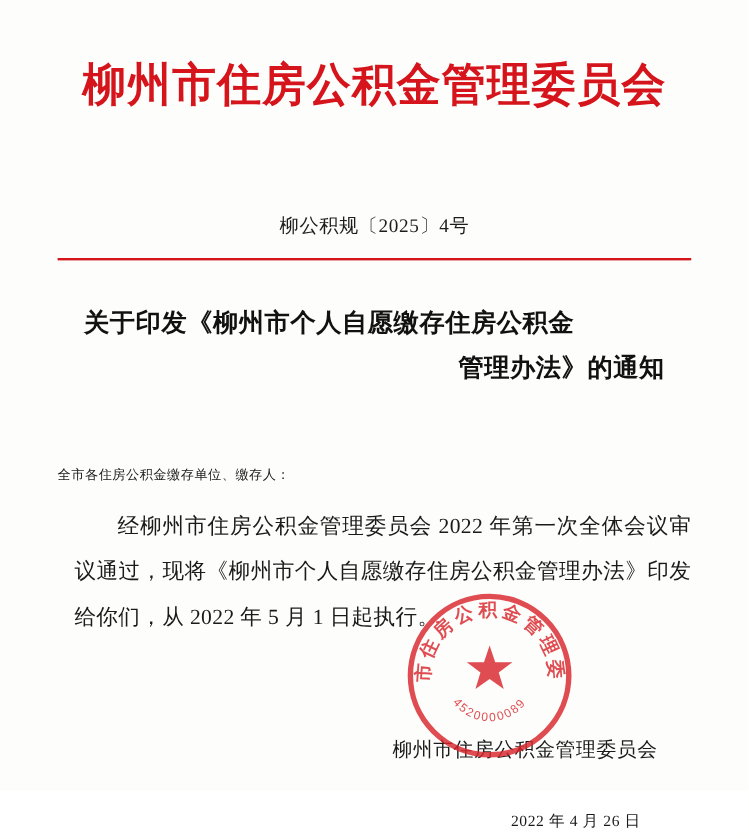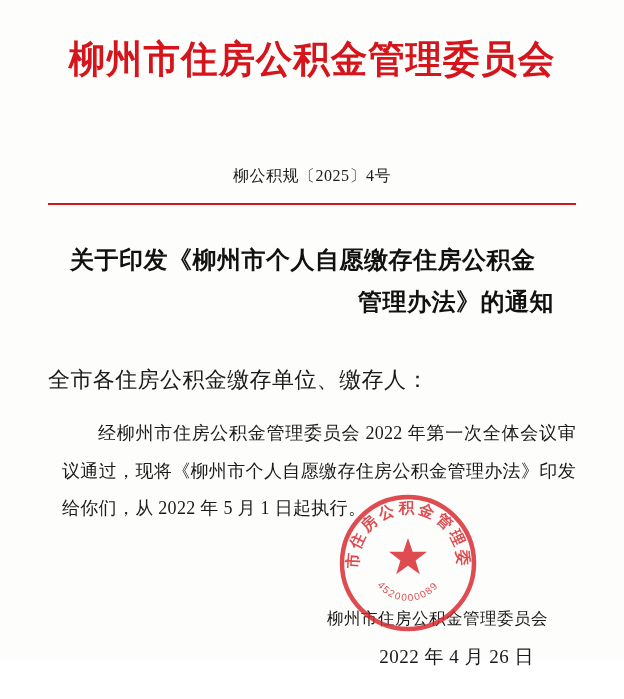--- a/index.html
+++ b/index.html
@@ -14,21 +14,21 @@
     color: #1a1a1a;
     position: relative;
     overflow: hidden;
   }
   .page {
     position: relative;
     width: 624px;
     height: 699px;
     background: #fdfdfb;
     box-sizing: border-box;
-    padding: 0 48px;
+    padding: 12px 48px;
   }
   .doc-header {
     text-align: center;
     padding-top: 36px;
   }
   .doc-header .org-title {
     color: #d5151b;
     font-family: "Liberation Serif", "DejaVu Serif", serif;
     font-weight: bold;
     font-size: 38px;
@@ -45,33 +45,33 @@
     color: #1d1d1d;
   }
   .red-rule {
     margin-top: 16px;
     height: 2.5px;
     background: #d5151b;
     width: 100%;
   }
   .doc-title {
     margin: 34px 22px 0 22px;
-    font-size: 24px;
+    font-size: 21px;
     font-weight: bold;
     line-height: 1.75;
     letter-spacing: 0.5px;
     color: #111;
   }
   .doc-title .line2 {
     display: block;
     text-align: right;
   }
   .salutation {
-    margin-top: 36px;
-    font-size: 22px;
+    margin-top: 61px;
+    font-size: 11px;
     letter-spacing: 0.4px;
     line-height: 1.9;
   }
   .body-para {
     margin-top: 14px;
     font-size: 18px;
     line-height: 2.1;
     text-align: justify;
     text-indent: 2em;
     letter-spacing: 0.3px;
@@ -83,24 +83,25 @@
     padding-right: 28px;
     position: relative;
     z-index: 1;
   }
   .signature-block .signer {
     font-size: 16.5px;
     letter-spacing: 0.5px;
     line-height: 2.1;
   }
   .signature-block .sign-date {
-    font-size: 19px;
+    font-size: 13px;
     letter-spacing: 0.5px;
     line-height: 2.1;
     padding-right: 14px;
+    margin-top: 28px;
   }
   
   .seal {
     position: absolute;
     left: 337px;
     top: 492px;
     width: 142px;
     height: 142px;
     z-index: 2;
     pointer-events: none;

